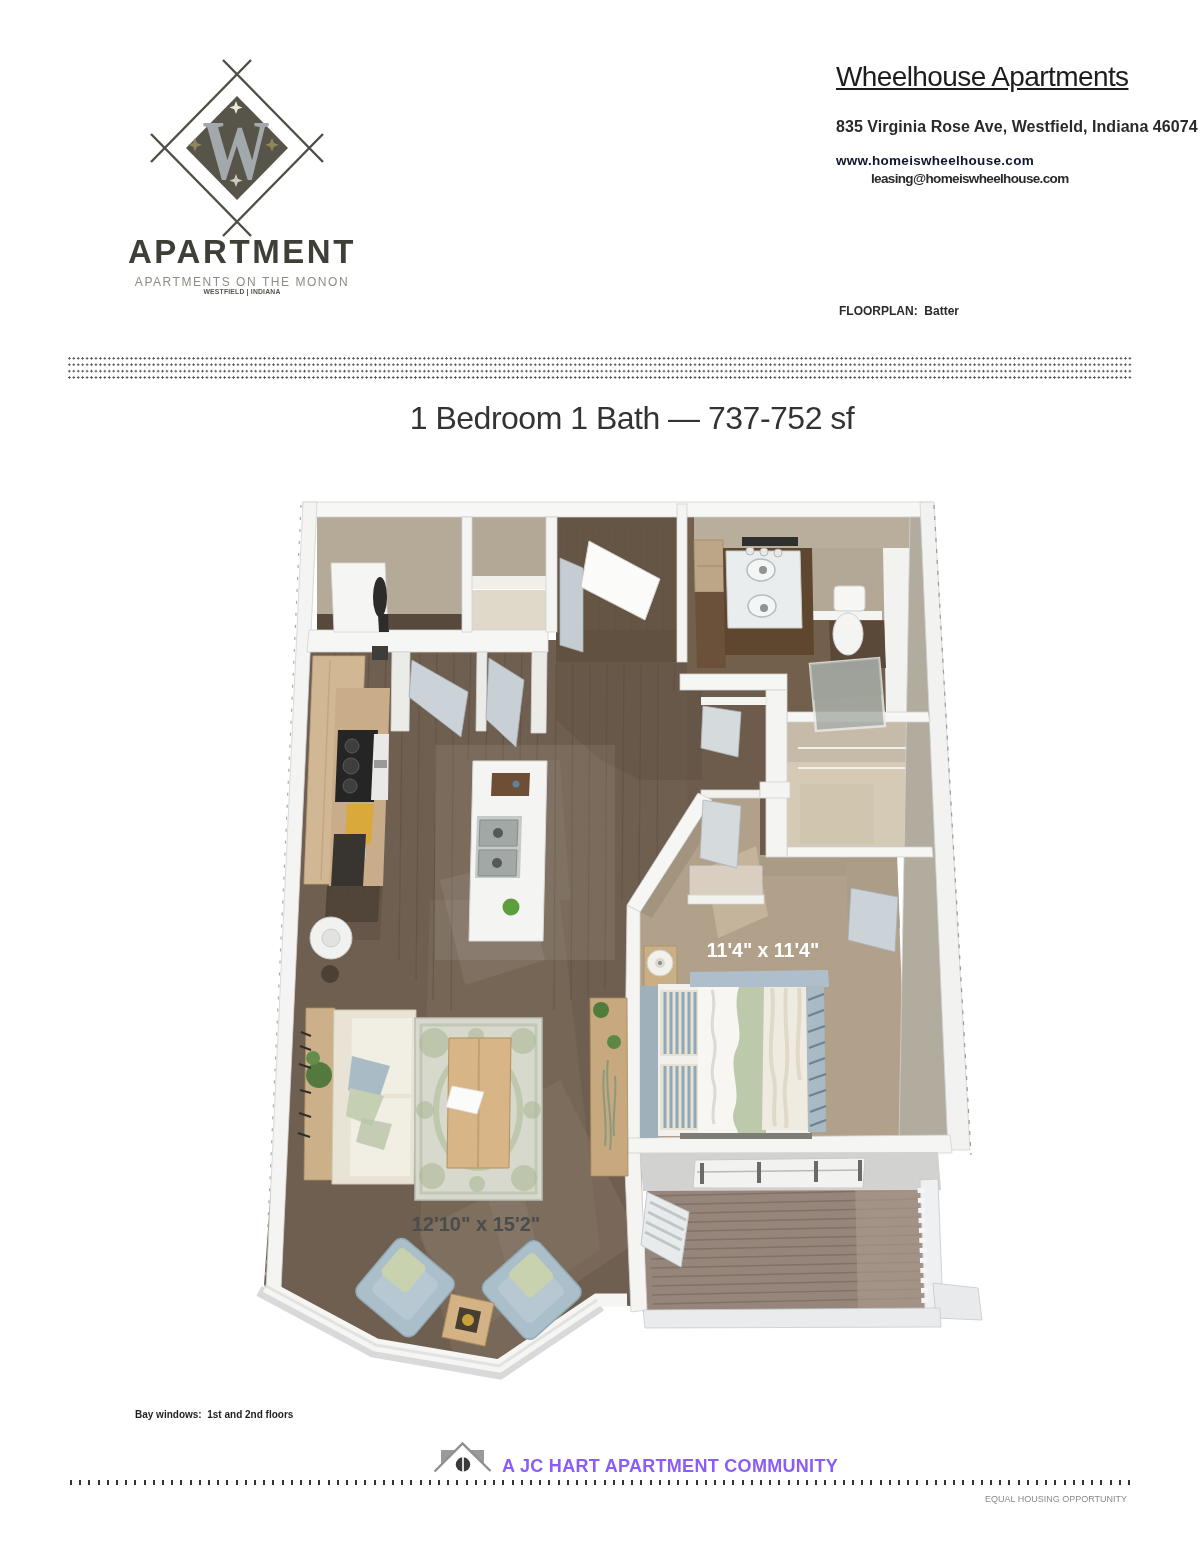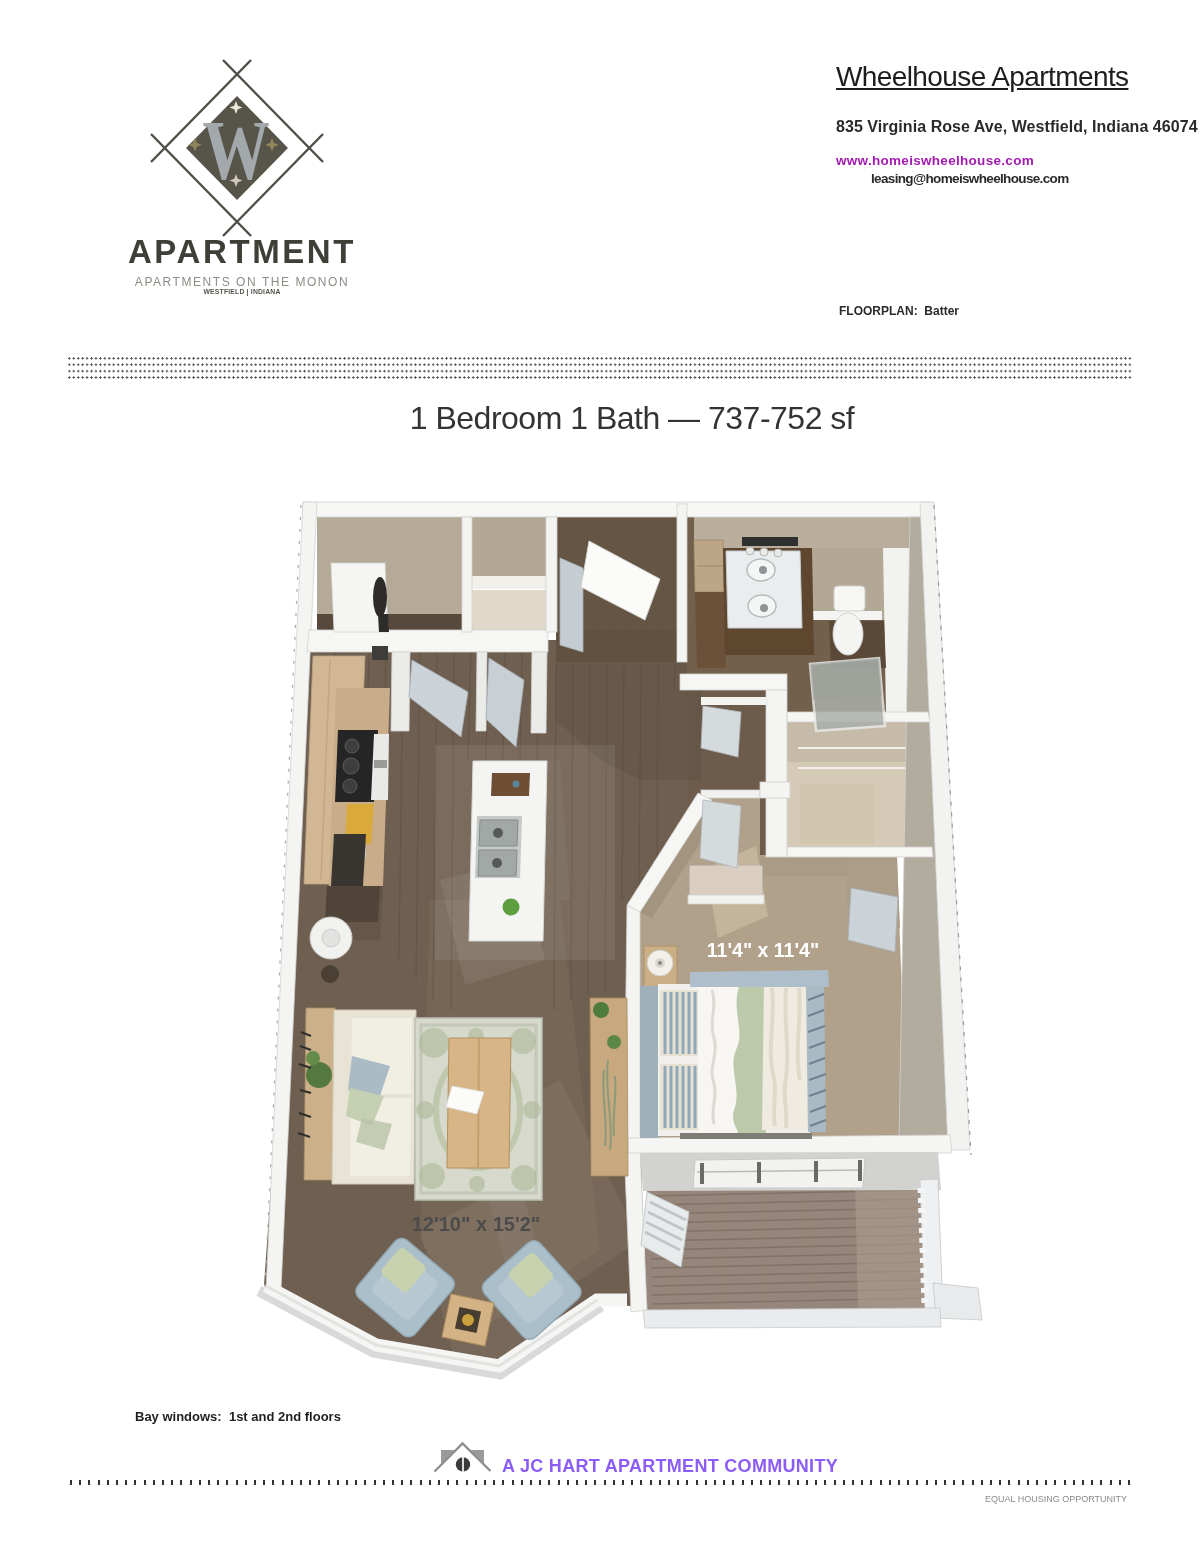--- a/index.html
+++ b/index.html
@@ -37,21 +37,21 @@
 <div class="abs" style="left:4px;top:233px;width:476px;text-align:center;font-weight:bold;font-size:33px;letter-spacing:2.6px;color:#3f3f37;">APARTMENT</div>
 
 <div class="abs" style="left:4px;top:275px;width:476px;text-align:center;font-size:12px;letter-spacing:1.55px;color:#8d8d85;">APARTMENTS ON THE MONON</div>
 
 <div class="abs" style="left:4px;top:288px;width:476px;text-align:center;font-size:6.8px;font-weight:bold;letter-spacing:0.2px;color:#55554d;">WESTFIELD | INDIANA</div>
 
 <div class="abs" style="left:836px;top:61px;font-size:28px;color:#1d1d1d;letter-spacing:-0.6px;text-decoration:underline;">Wheelhouse Apartments</div>
 
 <div class="abs" style="left:836px;top:118px;font-size:16px;font-weight:bold;color:#2a2a2a;letter-spacing:0.05px;">835 Virginia Rose Ave, Westfield, Indiana 46074</div>
 
-<div class="abs" style="left:836px;top:153px;font-size:13.5px;font-weight:bold;color:#a21caf;letter-spacing:0.3px;">www.homeiswheelhouse.com</div>
+<div class="abs" style="left:836px;top:153px;font-size:13.5px;font-weight:bold;color:#0f172a;letter-spacing:0.3px;">www.homeiswheelhouse.com</div>
 
 <div class="abs" style="left:836px;top:171px;font-size:13.5px;font-weight:bold;color:#2a2a2a;letter-spacing:-0.65px;margin-left:35px;">leasing@homeiswheelhouse.com</div>
 
 <div class="abs" style="left:839px;top:304px;font-size:12px;font-weight:bold;color:#2a2a2a;">FLOORPLAN:&nbsp; Batter</div>
 
 <div class="abs" style="left:68px;top:357px;width:1064px;height:25px;background-image:radial-gradient(circle at 1.3px 1.3px, #4f4f4f 0.95px, rgba(0,0,0,0) 1.2px);background-size:4.45px 6.4px;"></div>
 
 <div class="abs" style="left:0px;top:400px;width:1264px;text-align:center;font-size:32px;color:#333;letter-spacing:-0.5px;">1 Bedroom 1 Bath — 737-752 sf</div>
 
 <svg class="abs" style="left:0;top:0;" width="1200" height="1553" viewBox="0 0 1200 1553">
@@ -446,21 +446,21 @@
       <line x1="646" y1="1222" x2="682" y2="1240"></line>
       <line x1="645" y1="1232" x2="680" y2="1250"></line>
 </g>
 
 <text x="763" y="956.5" text-anchor="middle" font-family="'Liberation Sans',sans-serif" font-size="19.5" font-weight="bold" fill="#ffffff">11'4" x 11'4"</text>
 
 <text x="476" y="1231" text-anchor="middle" font-family="'Liberation Sans',sans-serif" font-size="20" font-weight="bold" fill="#4c4c4c">12'10" x 15'2"</text>
 
 </svg>
 
-<div class="abs" style="left:135px;top:1409px;font-size:13px;font-weight:bold;color:#1f1f1f;">Bay windows:&nbsp; 1st and 2nd floors</div>
+<div class="abs" style="left:135px;top:1409px;font-size:10px;font-weight:bold;color:#1f1f1f;">Bay windows:&nbsp; 1st and 2nd floors</div>
 
 <svg class="abs" style="left:430px;top:1440px;" width="70" height="42" viewBox="0 0 70 42">
   <polygon points="11,10 54,10 54,24 11,24" fill="#9a9a9a"></polygon>
   <polygon points="32.5,3 60,31.5 5,31.5" fill="#ffffff"></polygon>
   <path d="M4.5,31.5 L32.5,3.5 L60.5,31" fill="none" stroke="#8f8f8f" stroke-width="2.4"></path>
   <circle cx="33" cy="24.5" r="7.2" fill="#3a3a3a"></circle>
   <line x1="33" y1="16" x2="33" y2="32" stroke="#fafafa" stroke-width="1.7"></line>
 </svg>
 
 <div class="abs" style="left:502px;top:1456px;font-size:18px;font-weight:bold;color:#8b5cf6;letter-spacing:0.3px;">A JC HART APARTMENT COMMUNITY</div>

